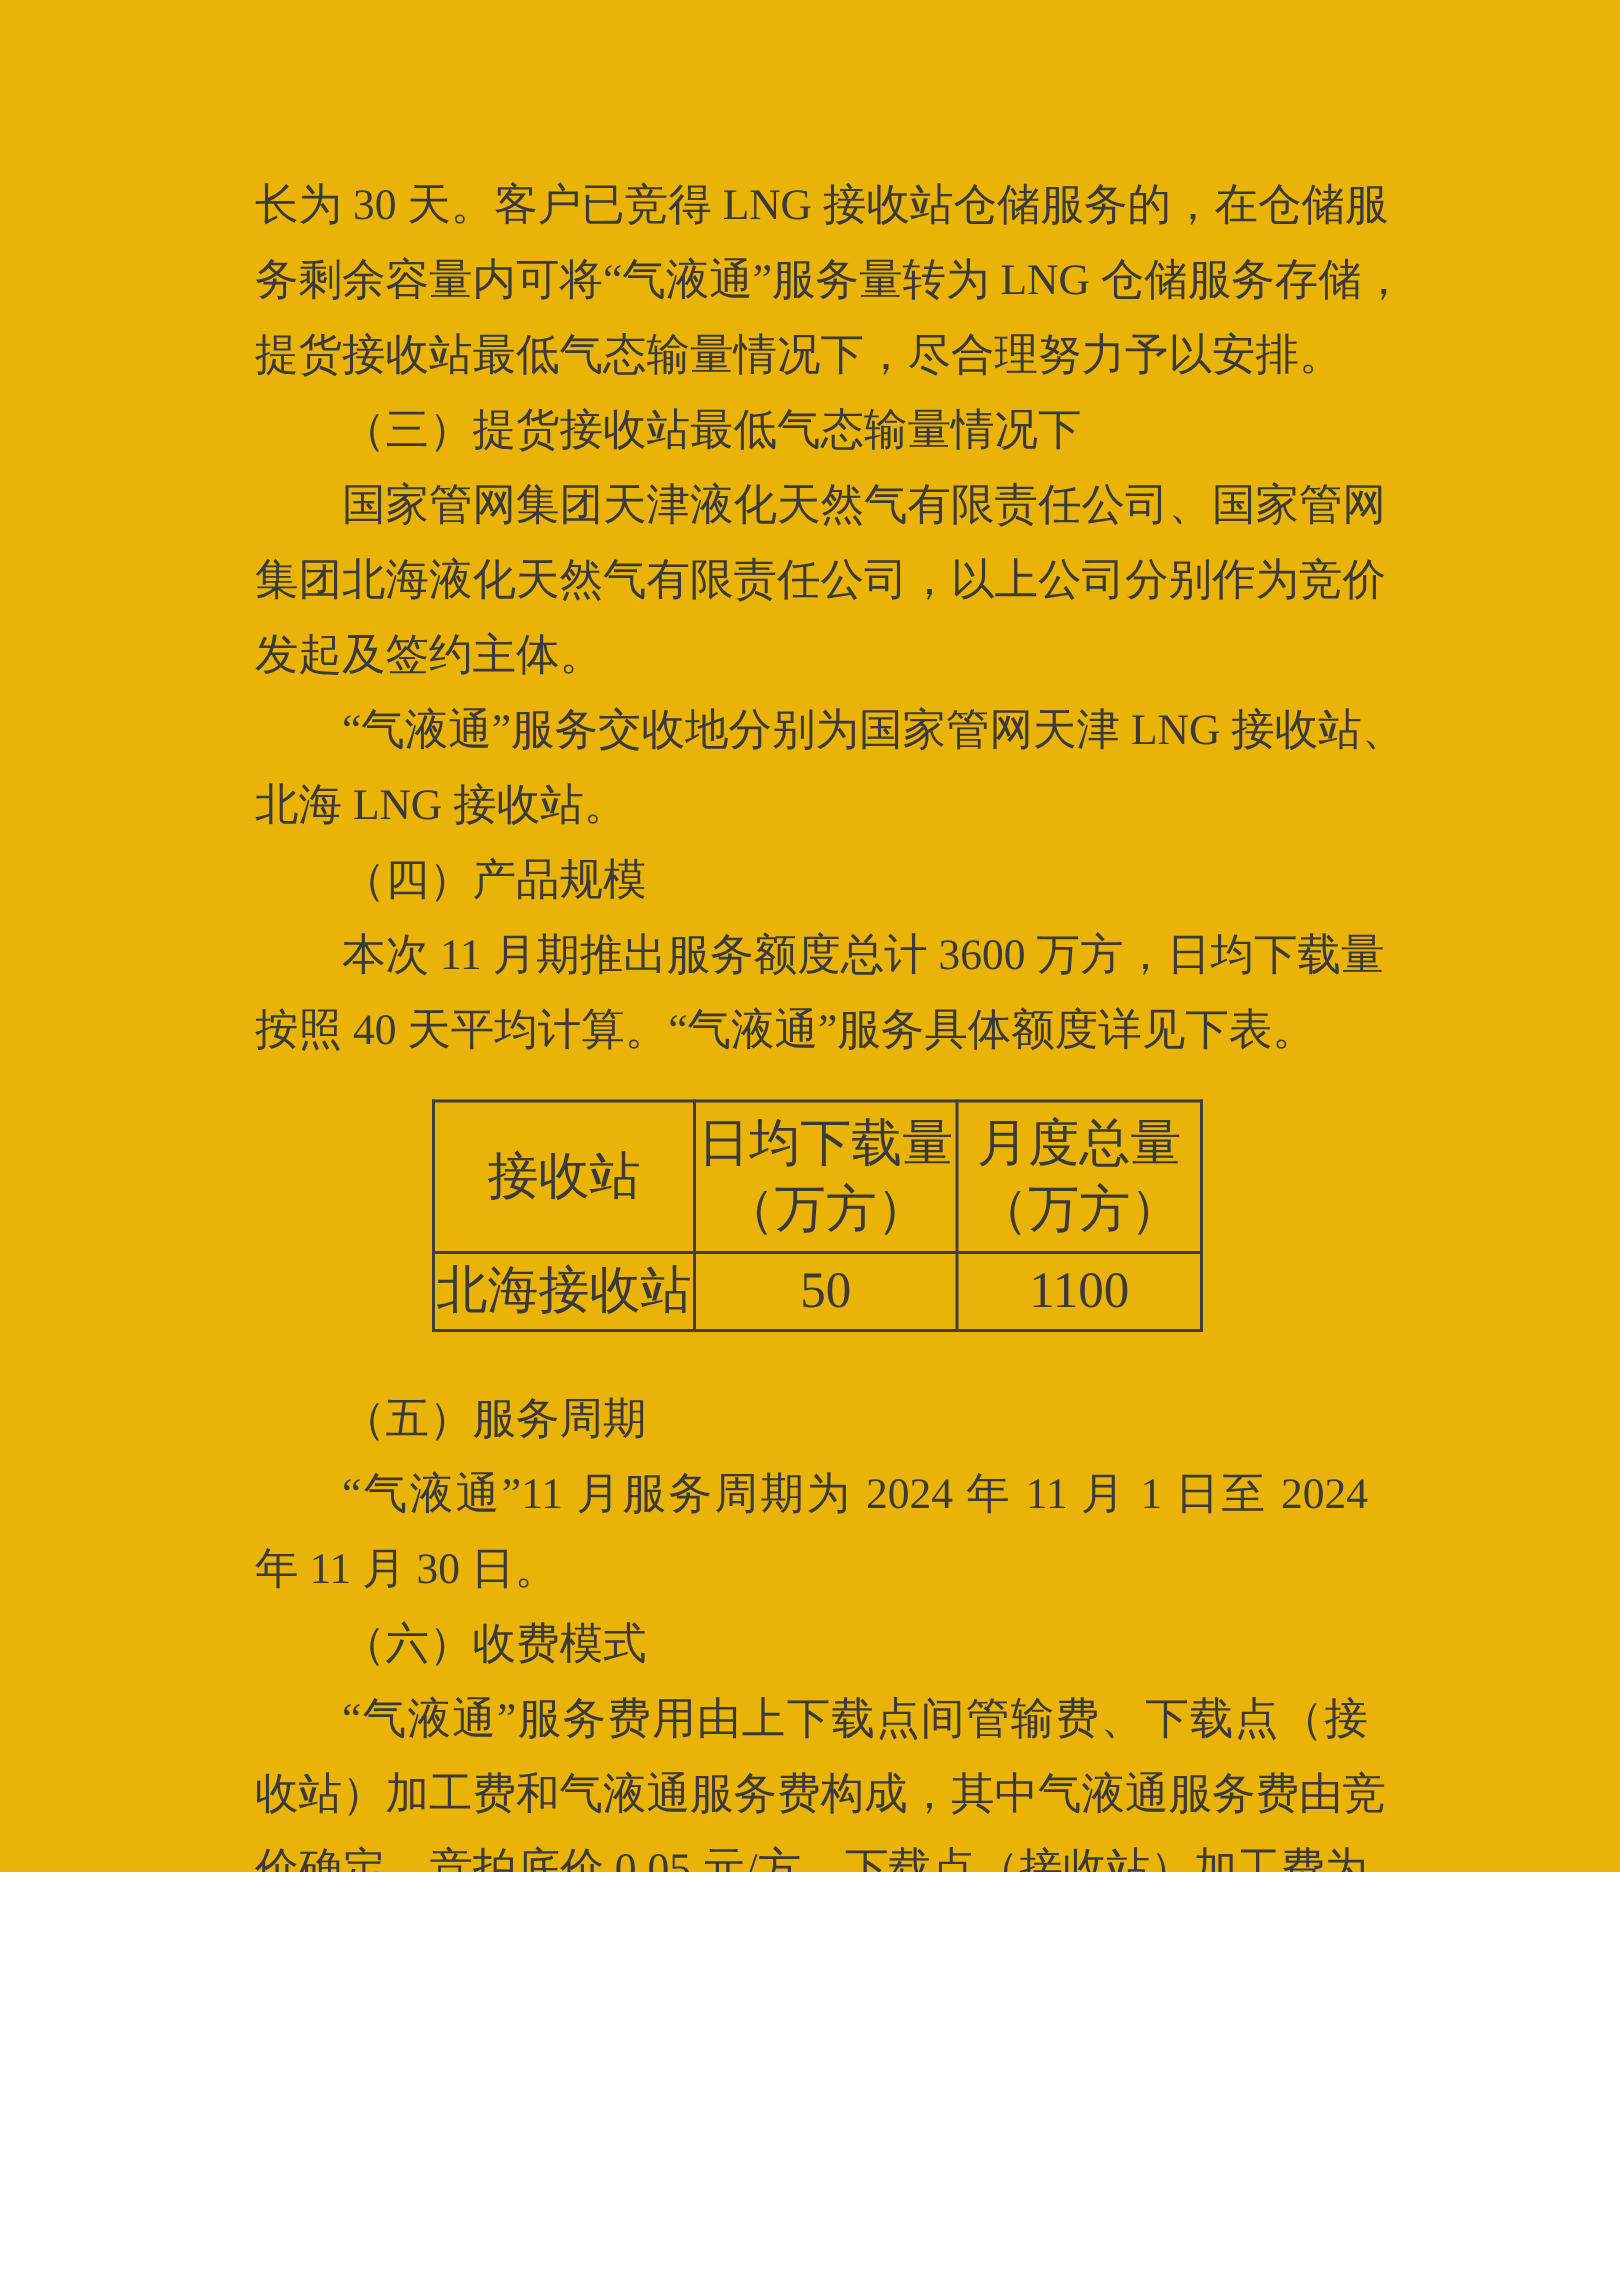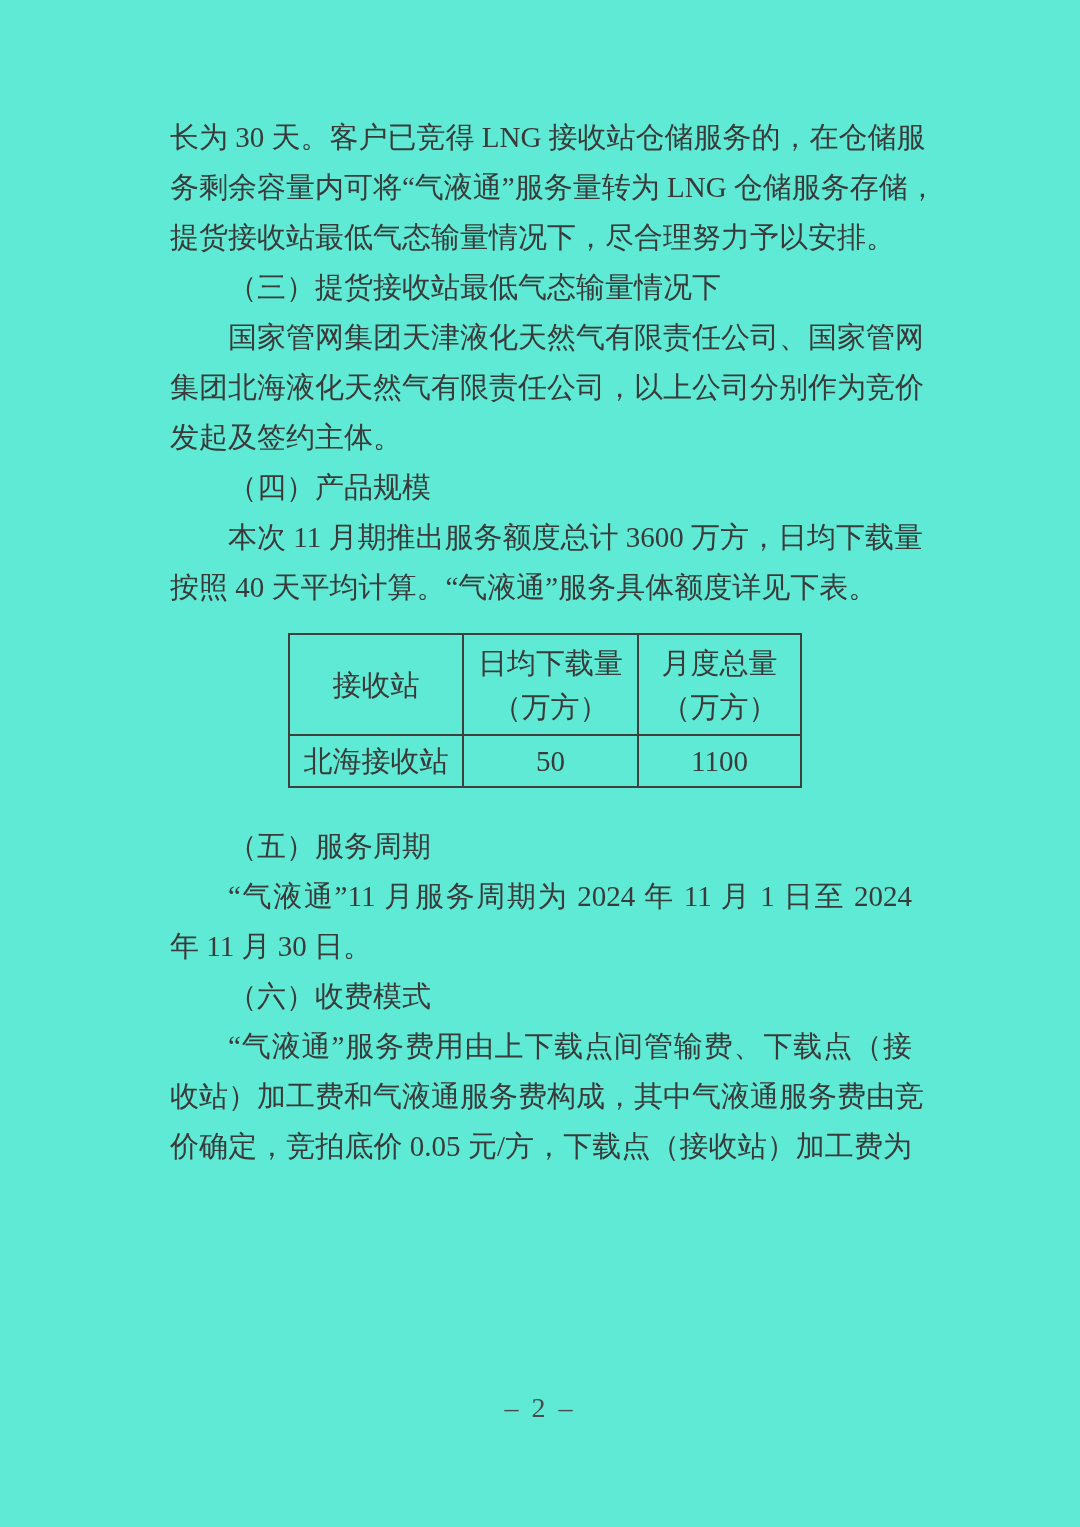--- a/index.html
+++ b/index.html
@@ -1,21 +1,21 @@
 <!DOCTYPE html>
 <html><head>
 <meta charset="utf-8">
 <style>
   * { margin: 0; padding: 0; box-sizing: border-box; }
   html, body { background: #ffffff; }
   .page {
     position: relative;
     width: 1080px;
-    height: 1527px;
-    background: #5eead4;
+    height: 1248px;
+    background: #eab308;
     overflow: hidden;
     font-family: "Liberation Serif", "DejaVu Serif", serif;
     color: #3a3a3a;
   }
   .text-col {
     position: absolute;
     left: 170px;
     top: 112px;
     width: 742px;
     font-size: 29px;
@@ -30,21 +30,21 @@
   }
   .ln.end {
     text-align: right;
     text-align-last: left;
   }
   .ind { text-indent: 58px; }
   .quota-table {
     border-collapse: collapse;
     margin: 21px 0 33px 118px;
     table-layout: fixed;
-    font-size: 29px;
+    font-size: 34px;
     color: #3a3a3a;
   }
   .quota-table td {
     border: 2px solid #3f3f3f;
     text-align: center;
     vertical-align: middle;
     padding: 0;
   }
   .col-station { width: 174px; }
   .col-daily   { width: 175px; }
@@ -73,20 +73,24 @@
       <div class="ln">长为 30 天。客户已竞得 LNG 接收站仓储服务的，在仓储服</div>
       <div class="ln">务剩余容量内可将“气液通”服务量转为 LNG 仓储服务存储，</div>
       <div class="ln end">提货接收站最低气态输量情况下，尽合理努力予以安排。</div>
     </div>
 
     <div class="ln end ind">（三）提货接收站最低气态输量情况下</div>
     <div>
       <div class="ln ind">国家管网集团天津液化天然气有限责任公司、国家管网</div>
       <div class="ln">集团北海液化天然气有限责任公司，以上公司分别作为竞价</div>
       <div class="ln end">发起及签约主体。</div>
+    </div>
+    <div>
+      <div class="ln ind">“气液通”服务交收地分别为国家管网天津 LNG 接收站、</div>
+      <div class="ln end">北海 LNG 接收站。</div>
     </div>
 
     <div class="ln end ind">（四）产品规模</div>
     <div>
       <div class="ln ind">本次 11 月期推出服务额度总计 3600 万方，日均下载量</div>
       <div class="ln end">按照 40 天平均计算。“气液通”服务具体额度详见下表。</div>
     </div>
 
     <table class="quota-table">
       <tbody>

